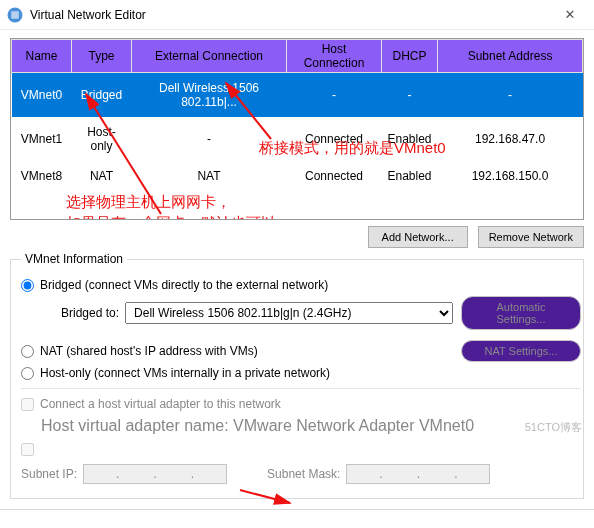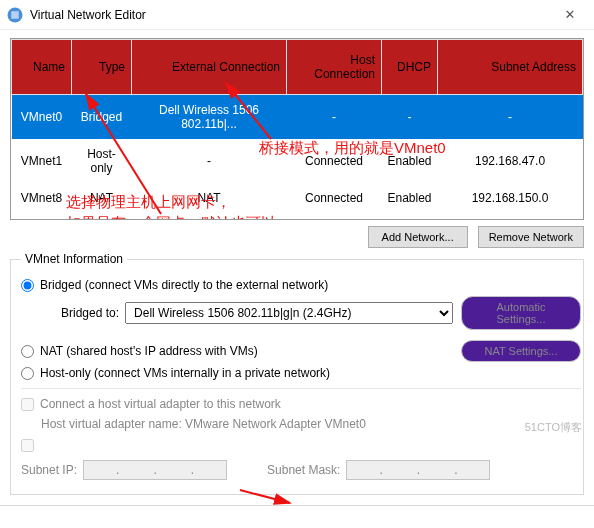--- a/index.html
+++ b/index.html
@@ -4,37 +4,37 @@
 <style>
   * { box-sizing: border-box; font-family: "Segoe UI", Tahoma, sans-serif; }
   body { margin: 0; background: #fff; width: 594px; height: 528px; font-size: 12px; overflow: hidden; color: #000; }
   .titlebar { display: flex; align-items: center; height: 30px; border-bottom: 1px solid #ececec; padding: 0 6px; }
   .titlebar .tticon { width: 18px; height: 18px; margin-right: 6px; }
   .titlebar .title { flex: 1; font-size: 12px; }
   .titlebar .close { width: 36px; text-align: center; font-size: 13px; color: #555; }
   .content { padding: 8px 10px 10px 10px; }
   .tablewrap { border: 1px solid #999; height: 182px; position: relative; background: #fff; overflow: hidden; }
   table { width: 100%; border-collapse: collapse; font-size: 12px; }
-  thead th { text-align: right; font-weight: normal; padding: 13px 6px; border: 1px solid #e0e0e0; background: #b91c1c; }
+  thead th { text-align: center; font-weight: normal; padding: 2px 6px; border: 1px solid #e0e0e0; background: #8b5cf6; }
   tbody td { padding: 8px 6px; border: none; text-align: center; }
   tbody tr.selected td { background: #0078d7; color: #fff; }
   .annot-svg { position: absolute; left: 0; top: 0; pointer-events: none; }
   .annot-text { position: absolute; color: #e11; font-size: 15px; font-family: "Microsoft YaHei","SimSun",sans-serif; line-height: 1.4; }
   .netbtns { display: flex; justify-content: flex-end; gap: 10px; margin: 6px 0 4px; }
   button.win { background: #e1e1e1; border: 1px solid #adadad; padding: 4px 10px; font-size: 11px; min-width: 70px; }
   button.win[disabled] { color: #888; background: #4c1d95; border-color: #c4c4c4; border-radius: 12px; }
   fieldset { border: 1px solid #d9d9d9; margin: 4px 0 0 0; padding: 8px 2px 10px 10px; }
   legend { font-size: 12px; padding: 0 4px; }
   .row { display: flex; align-items: center; margin: 4px 0; }
   .row label { margin-right: 6px; }
   input[type=radio], input[type=checkbox] { margin: 0 6px 0 0; vertical-align: middle; }
   input[type=checkbox][disabled] + span, .disabled { color: #888; }
   select { flex: 1; font-size: 12px; padding: 2px 4px; }
   .rbtn { width: 120px; margin-left: 8px; }
-  .hint { color: #888; margin-left: 20px; font-size: 12px; padding: 2px 0 4px; }
+  .hint { color: #888; margin-left: 20px; font-size: 16px; padding: 2px 0 4px; }
   .ipcell { display: inline-flex; border: 1px solid #c4c4c4; background: #efefef; align-items: center; }
   .ipcell input { width: 30px; border: none; background: transparent; text-align: center; font-size: 12px; padding: 2px 0; }
   .ipcell span { padding: 0 2px; }
   .bottombar { display: flex; align-items: center; border-top: 1px solid #d9d9d9; padding: 10px; gap: 8px; }
   .bottombar .spacer { flex: 1; }
   .watermark { position: absolute; right: 12px; color: #bbb; font-size: 11px; }
 </style>
 </head>
 <body>
 

